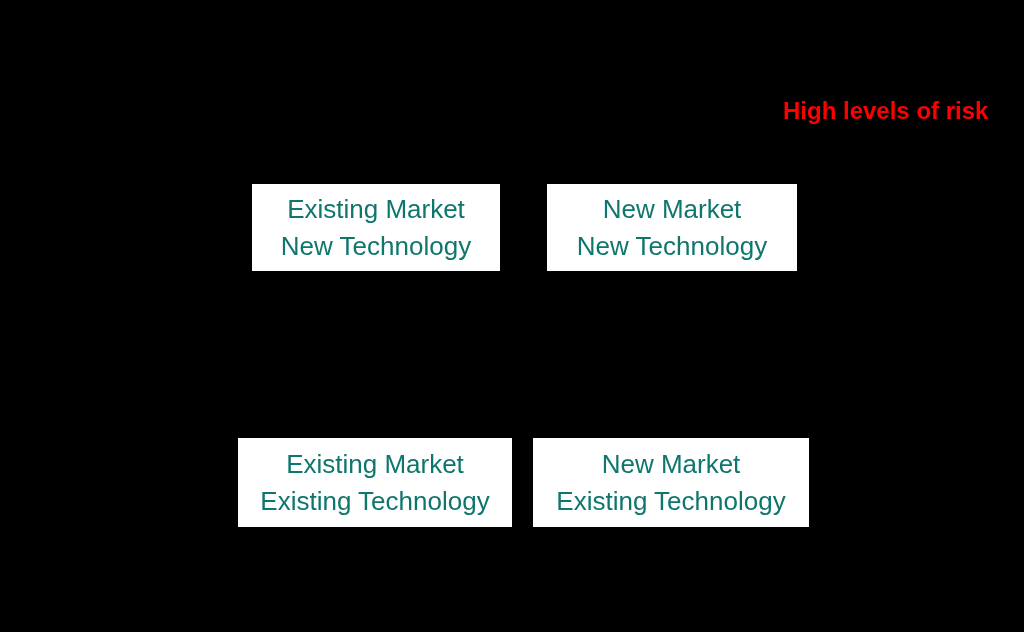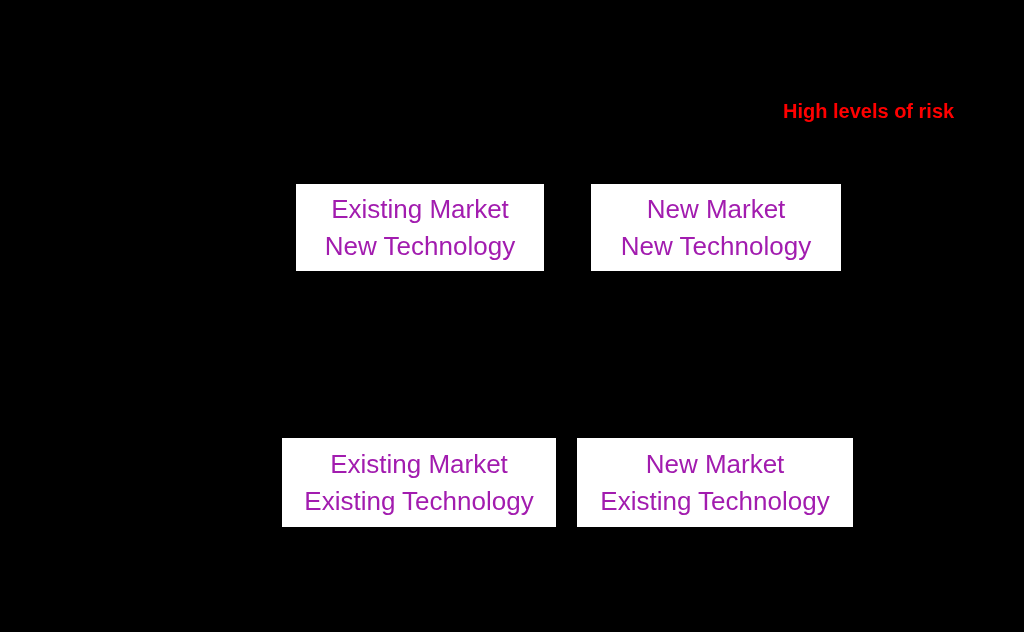--- a/index.html
+++ b/index.html
@@ -11,40 +11,39 @@
     position: relative;
     width: 1024px;
     height: 632px;
     background: #000000;
     overflow: hidden;
     font-family: "Liberation Sans", sans-serif;
   }
   .qbox {
     position: absolute;
     background: #FFFFFF;
-    color: #a21caf;
+    color: #0f766e;
     display: flex;
     flex-direction: column;
     align-items: center;
     justify-content: center;
     text-align: center;
     font-size: 26px;
     line-height: 37px;
     white-space: nowrap;
-    margin-left: 44px;
   }
   #q-em-nt { left: 252px; top: 184px; width: 248px; height: 87px; }
   #q-nm-nt { left: 547px; top: 184px; width: 250px; height: 87px; }
   #q-em-et { left: 238px; top: 438px; width: 274px; height: 89px; }
   #q-nm-et { left: 533px; top: 438px; width: 276px; height: 89px; }
   .risk-label {
     position: absolute;
     color: #FF0000;
     font-weight: 700;
-    font-size: 20px;
+    font-size: 24px;
     line-height: 28px;
     white-space: nowrap;
   }
   #high-risk { left: 783px; top: 97px; }
   #low-risk  { left: 28px;  top: 581px; }
 </style>
 </head>
 <body>
 
 <div class="stage">

